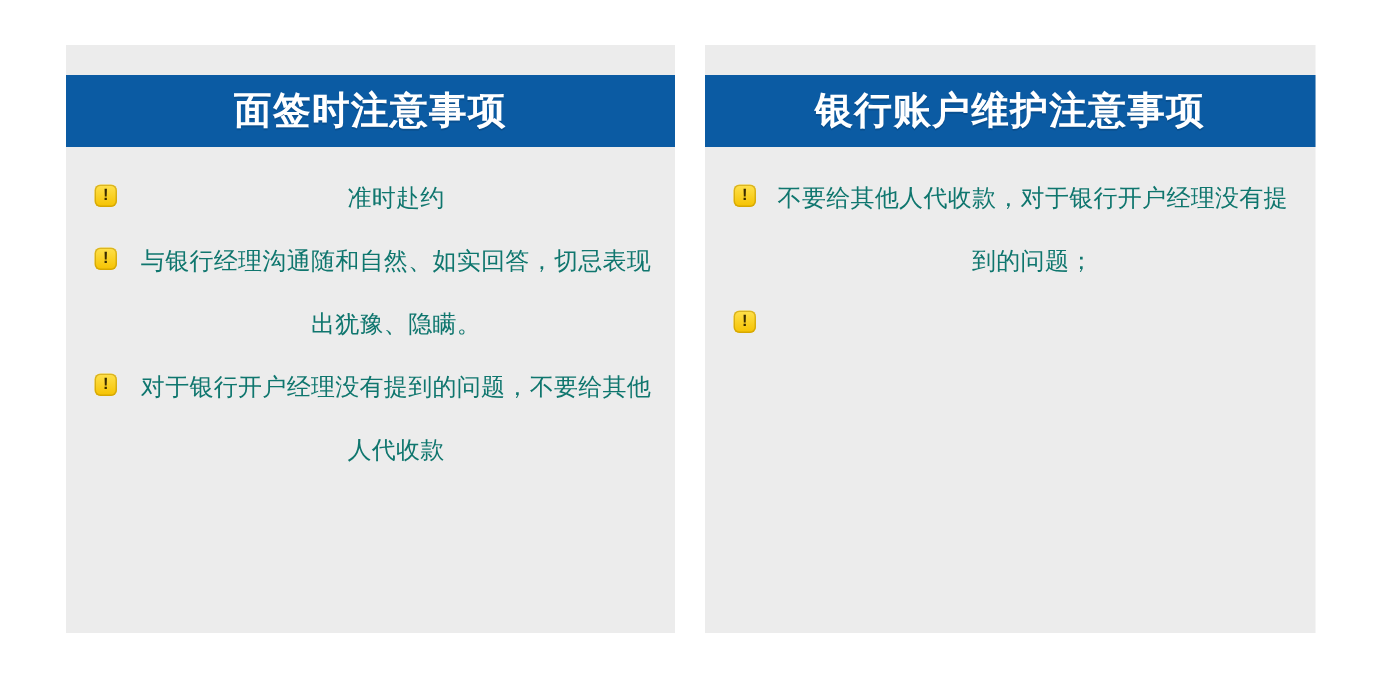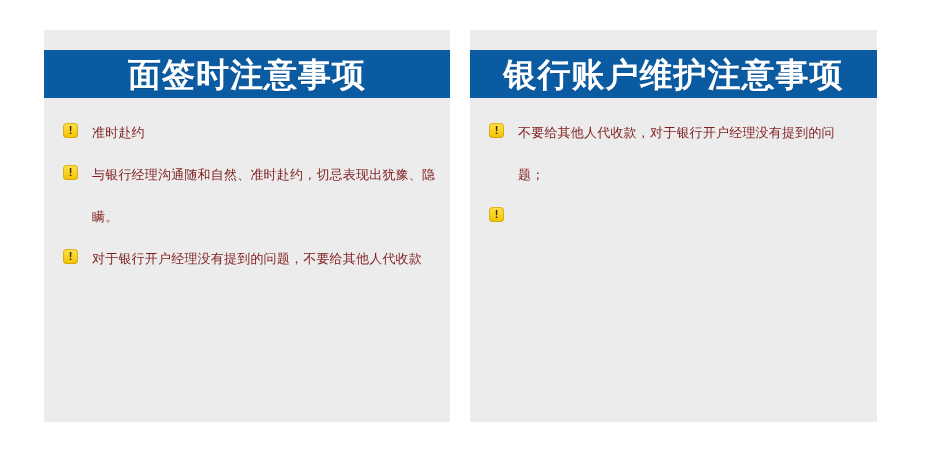--- a/index.html
+++ b/index.html
@@ -19,21 +19,21 @@
   #panel-right{left:470px;width:407px;text-decoration:underline;}
 
   .panel-header{
     position:absolute;left:0;top:20px;width:100%;height:48px;
     background:#0b5ba3;
     display:flex;align-items:center;justify-content:center;
     box-sizing:border-box;
   }
   .panel-title{
     color:#ffffff;
-    font-size:33px;
+    font-size:25px;
     font-weight:bold;
     letter-spacing:1px;
     line-height:1;
     white-space:nowrap;
     text-shadow:0 1px 0 rgba(0,0,0,.12);
   }
 
   .panel-body{
     position:absolute;left:0;top:82px;width:100%;
     padding:0 14px 0 0;
@@ -63,45 +63,46 @@
     left:0;right:0;top:0;bottom:0;
     color:#3a2c00;
     font-size:11px;
     font-weight:bold;
     line-height:15px;
     text-align:center;
     font-family:"Liberation Sans","DejaVu Sans",sans-serif;
   }
   .bullet-text{
     display:block;
-    color:#7f1d1d;
-    font-size:13px;
+    color:#0f766e;
+    font-size:16px;
     line-height:42px;
     letter-spacing:.2px;
     word-break:break-all;
+    text-align:center;
   }
   #panel-right .bullet-text{padding-right:4px;}
 </style>
 </head>
 <body>
 
 <div class="stage">
 
   <section class="panel" id="panel-left">
     <div class="panel-header">
       <h2 class="panel-title">面签时注意事项</h2>
     </div>
     <div class="panel-body">
       <div class="bullet">
         <span class="bullet-icon"></span>
         <span class="bullet-text">准时赴约</span>
       </div>
       <div class="bullet">
         <span class="bullet-icon"></span>
-        <span class="bullet-text">与银行经理沟通随和自然、准时赴约，切忌表现出犹豫、隐瞒。</span>
+        <span class="bullet-text">与银行经理沟通随和自然、如实回答，切忌表现出犹豫、隐瞒。</span>
       </div>
       <div class="bullet">
         <span class="bullet-icon"></span>
         <span class="bullet-text">对于银行开户经理没有提到的问题，不要给其他人代收款</span>
       </div>
     </div>
   </section>
 
   <section class="panel" id="panel-right">
     <div class="panel-header">

